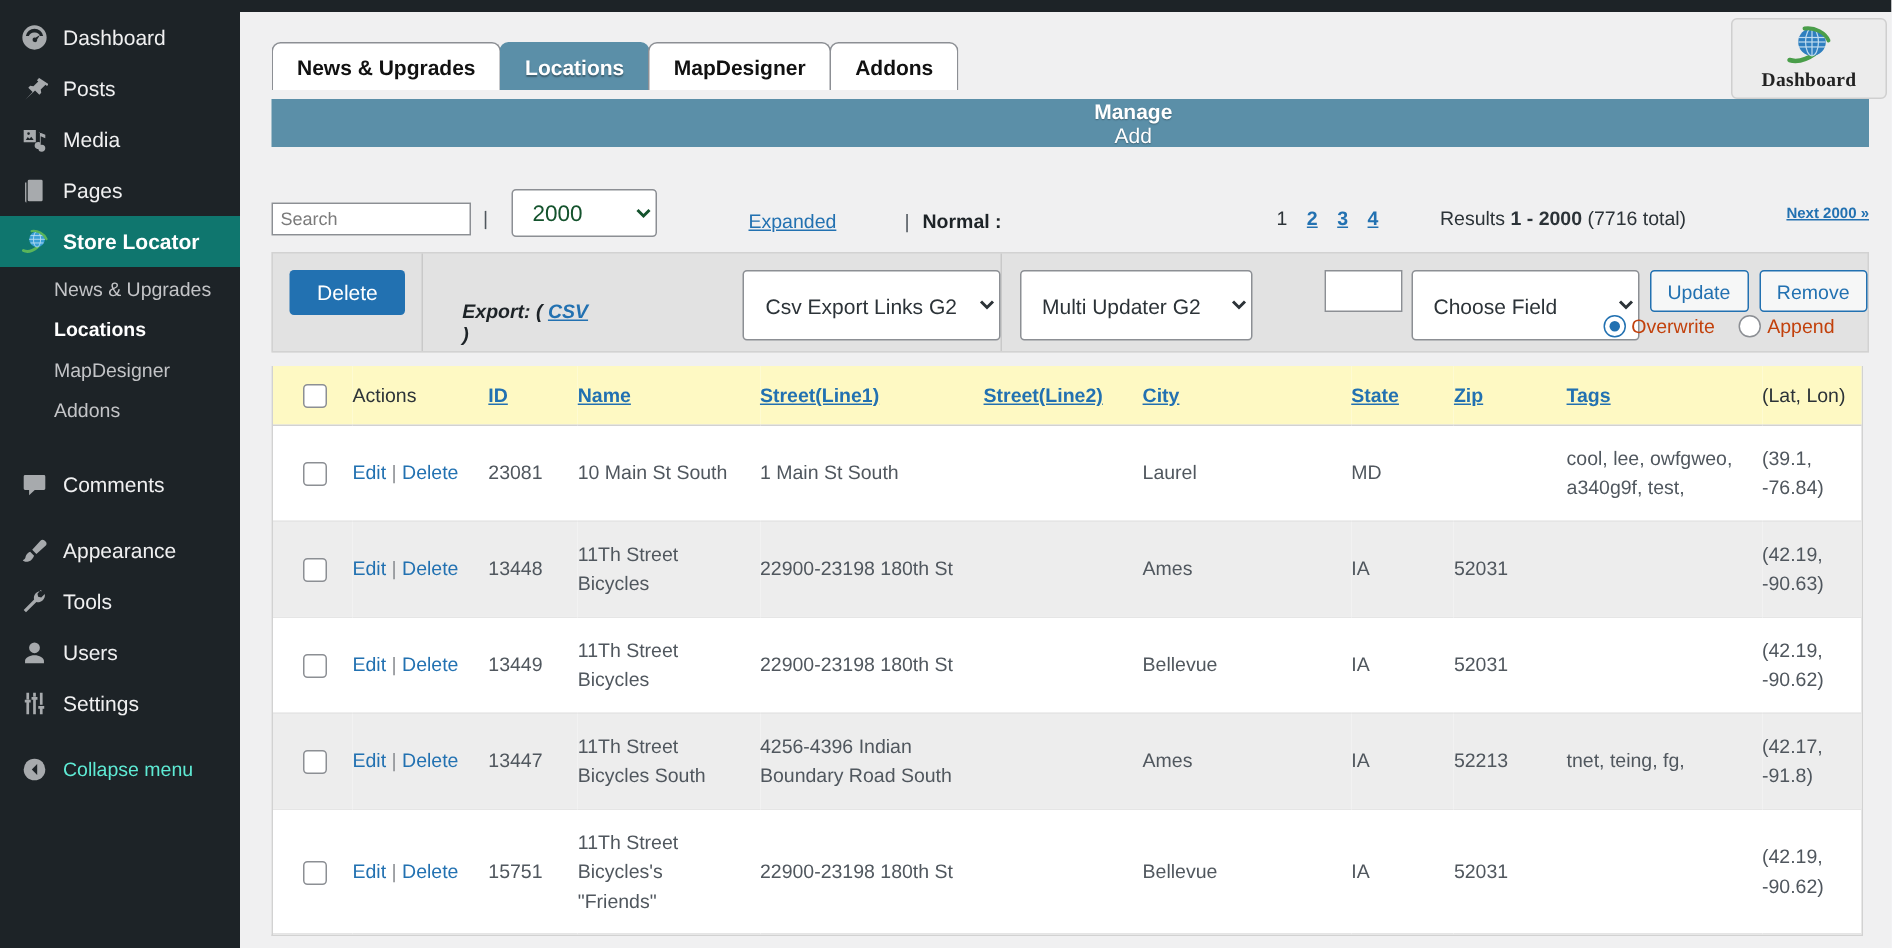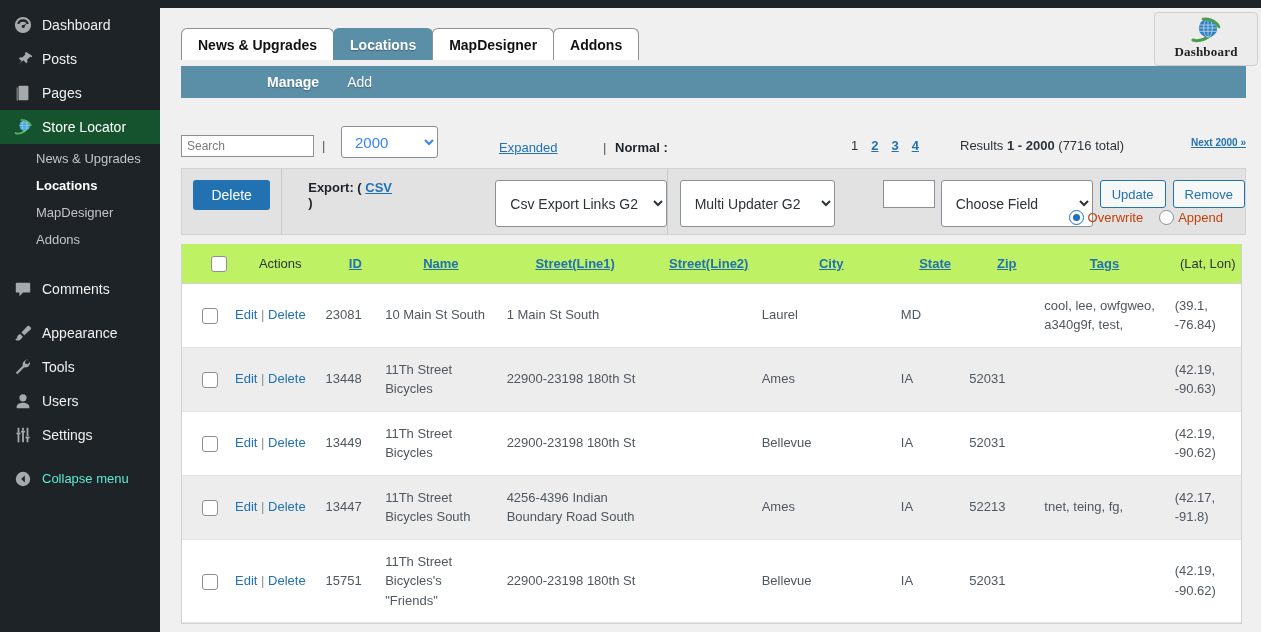--- a/index.html
+++ b/index.html
@@ -24,21 +24,21 @@
   }
   .menu-top {
     display: flex; align-items: center;
     height: 34px; padding-left: 13px;
     color: #f0f0f1; font-size: 14px; cursor: pointer;
     position: relative;
   }
   .menu-top .mi { width: 20px; height: 20px; flex: 0 0 20px;
     display: flex; align-items: center; justify-content: center; margin-right: 9px; }
   .menu-top .mi svg { fill: #a7aaad; }
-  .menu-top.current { background: #14532d; color: #fff; font-weight: 400; }
+  .menu-top.current { background: #0f766e; color: #fff; font-weight: 700; }
   .menu-top.current .mi svg { fill: #72aee6; }
   .menu-top.current::after {
     content: ""; position: absolute; right: -8px; top: 50%;
     margin-top: -8px; border: 8px solid transparent;
     border-right-color: #f0f0f1; border-left: none;
   }
   .menu-top .lbl { white-space: nowrap; }
   .count-badge {
     display: inline-block; min-width: 18px; height: 18px; line-height: 18px;
     padding: 0 6px; margin-left: 8px;
@@ -79,21 +79,22 @@
     border-radius: 6px 6px 0 0;
     padding: 8px 16px 7px; margin-right: -1px;
     font-size: 14px; font-weight: 700; color: #111;
     cursor: pointer; white-space: nowrap; position: relative;
   }
   .tab.active { background: #5b8fa8; color: #fff; border-color: #5b8fa8;
     text-shadow: 0 1px 1px rgba(0,0,0,.35); }
   #subbar {
     position: absolute; top: 58px; left: 21px; width: 1065px; height: 32px;
     background: #5b8fa8; z-index: 2; display: flex; align-items: center;
-    padding-left: 86px;
+    padding-left: 112px;
+    flex-direction: column;
   }
   #subbar .sublink {
     color: #fff; font-size: 14px; margin-right: 28px; cursor: pointer;
     text-shadow: 0 1px 1px rgba(0,0,0,.3);
   }
   #subbar .sublink.cur { font-weight: 700; }
 
   
   #ctrlrow { position: absolute; top: 124px; left: 21px; width: 1065px; height: 34px; }
   #search-input {
@@ -101,21 +102,21 @@
     border: 1px solid #8c8f94; background: #fff; font-size: 12px;
     padding: 0 5px; color: #2c3338; font-family: "Liberation Sans", sans-serif;
   }
   #search-input::placeholder { color: #7b7b7b; }
   .pipe { position: absolute; color: #50575e; font-size: 13px; }
   #pipe1 { left: 141px; top: 6px; }
   #pipe2 { left: 422px; top: 8px; }
   #perpage {
     position: absolute; left: 160px; top: -6px; width: 97px; height: 32px;
     border: 1px solid #8c8f94; border-radius: 3px; background: #fff;
-    font-size: 15px; color: #3b82f6; padding-left: 9px;
+    font-size: 15px; color: #14532d; padding-left: 9px;
     font-family: "Liberation Sans", sans-serif;
   }
   #normal-lbl { position: absolute; left: 434px; top: 8px; font-size: 13px;
     font-weight: 700; color: #1d2327; }
   #expanded-lnk { position: absolute; left: 318px; top: 8px; font-size: 13px;
     color: #2271b1; text-decoration: underline; cursor: pointer; }
   #pagenums { position: absolute; left: 670px; top: 6px; display: flex; gap: 13px; }
   #pagenums span { font-size: 13px; color: #2c3338; }
   #pagenums span.lnk { color: #2271b1; font-weight: 700; text-decoration: underline; cursor: pointer; }
   #results-txt { position: absolute; left: 779px; top: 6px; font-size: 13px; color: #2c3338; white-space: nowrap; }
@@ -134,21 +135,21 @@
   .tb-cell:last-child { border-right: none; }
   #cell-delete { width: 125px; justify-content: center; }
   #cell-export { width: 475px; padding-left: 26px; align-items: flex-start; }
   #cell-update { flex: 1; padding-left: 12px; }
 
   #delete-btn {
     background: #2271b1; color: #fff; border: none; border-radius: 3px;
     padding: 7px 18px; font-size: 14px; cursor: pointer;
     font-family: "Liberation Sans", sans-serif;
   }
-  #export-lbl { font-size: 13px; font-weight: 700; color: #1d2327; margin-top: 0; }
+  #export-lbl { font-size: 13px; font-weight: 700; color: #1d2327; margin-top: 20px; font-style: italic; }
   #export-lbl a { color: #2271b1; text-decoration: underline; font-weight: 700; }
   .sel {
     height: 47px; border: 1px solid #8c8f94; border-radius: 3px; background: #fff;
     font-size: 14px; color: #2c3338; padding-left: 10px;
     font-family: "Liberation Sans", sans-serif;
   }
   #csv-export-select { width: 176px; margin-left: 98px; }
   #multi-updater-select { width: 155px; }
   #value-input { width: 52px; height: 28px; border: 1px solid #8c8f94;
     background: #fff; margin-left: 48px; font-family: "Liberation Sans", sans-serif;
@@ -170,21 +171,21 @@
     width: 7px; height: 7px; border-radius: 50%; background: #2271b1; }
   #radio-row .rlbl { margin-right: 12px; }
 
   
   #table-wrap {
     position: absolute; top: 236px; left: 21px; width: 1061px;
     background: #fff; border: 1px solid #d2d2d2; border-top: none;
   }
   table { border-collapse: collapse; width: 1059px; table-layout: fixed; }
   thead th {
-    background: #bef264; text-align: center; vertical-align: middle;
+    background: #fef9c3; text-align: left; vertical-align: middle;
     padding: 11px 0 11px 0; font-size: 13px; font-weight: 400; color: #2c3338;
     border-bottom: 1px solid #d2d2d2; height: 34px;
   }
   thead th a { color: #2271b1; text-decoration: underline; font-weight: 700; cursor: pointer; }
   tbody td { font-size: 13px; color: #50575e; padding: 12px 0; vertical-align: middle;
     border-bottom: 1px solid #e5e5e5; line-height: 1.5; }
   tbody tr.alt td { background: #ededed; }
   tbody tr td:first-child, thead th:first-child { padding-left: 20px; }
   .cb {
     width: 16px; height: 16px; border: 1px solid #8c8f94; border-radius: 3px;
@@ -219,20 +220,28 @@
         </span>
         <span class="lbl">Dashboard</span>
       </div>
       <div class="menu-top">
         <span class="mi">
           <svg width="18" height="18" viewBox="0 0 20 20">
             <path d="M13.2 2.4l-1.4 1.4 1 1-3.6 3.6-2.4-.4-1.4 1.4 3.2 3.2L3 18.5 4.5 17l5.9-5.6 3.2 3.2 1.4-1.4-.4-2.4 3.6-3.6 1 1 1.4-1.4-7.4-4.8z"></path>
           </svg>
         </span>
         <span class="lbl">Posts</span>
+      </div>
+      <div class="menu-top">
+        <span class="mi">
+          <svg width="18" height="18" viewBox="0 0 20 20">
+            <path d="M2 3h9v9H2V3zm1.6 7.4h5.8L7.6 8 6.3 9.5 5 8.1l-1.4 2.3zM4.6 5.6a1 1 0 102 0 1 1 0 00-2 0zM13 4.4l5 2.1v9.9c0 1.5-1.2 2.6-2.6 2.6a2.6 2.6 0 112.6-2.6V9l-3.4-1.5v6.9c0 1.5-1.2 2.6-2.6 2.6a2.6 2.6 0 01.7-5.1c.7 0 1.3.3 1.3.3V4.4z"></path>
+          </svg>
+        </span>
+        <span class="lbl">Media</span>
       </div>
       <div class="menu-top">
         <span class="mi">
           <svg width="18" height="18" viewBox="0 0 20 20">
             <path d="M6 2h9a1 1 0 011 1v14a1 1 0 01-1 1H6a1 1 0 01-1-1V3a1 1 0 011-1zm-3 2v13.5c0 .8.7 1.5 1.5 1.5H4V4H3z"></path>
           </svg>
         </span>
         <span class="lbl">Pages</span>
       </div>
       <div class="menu-top current">

